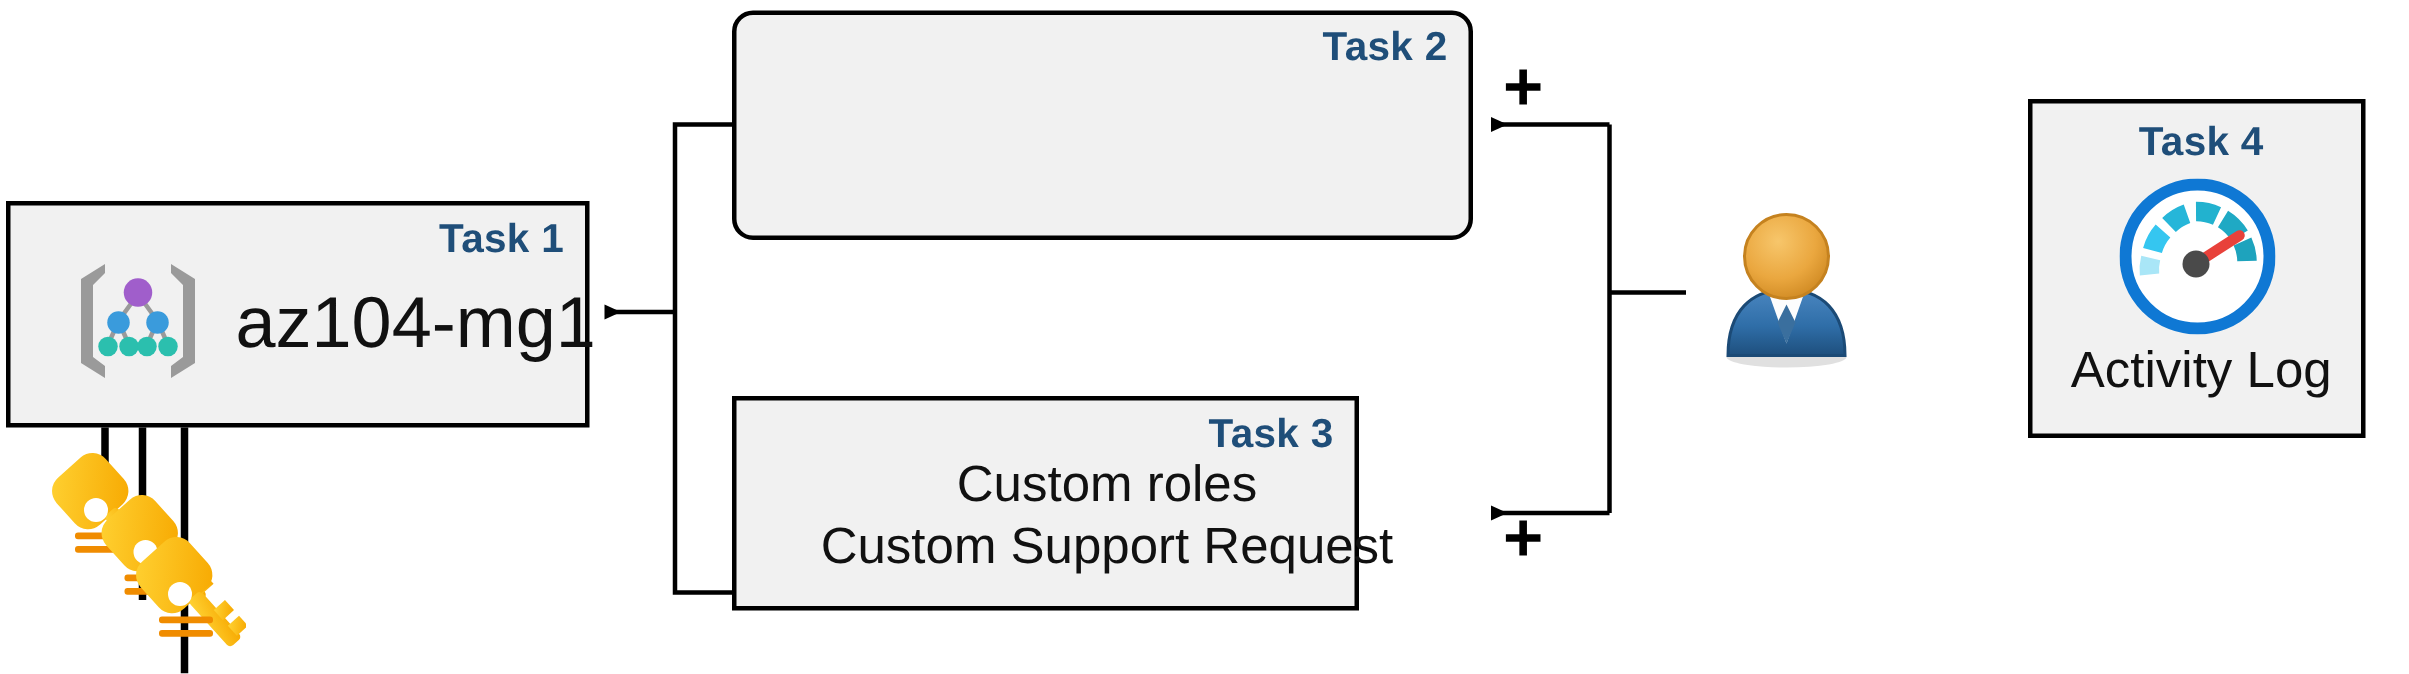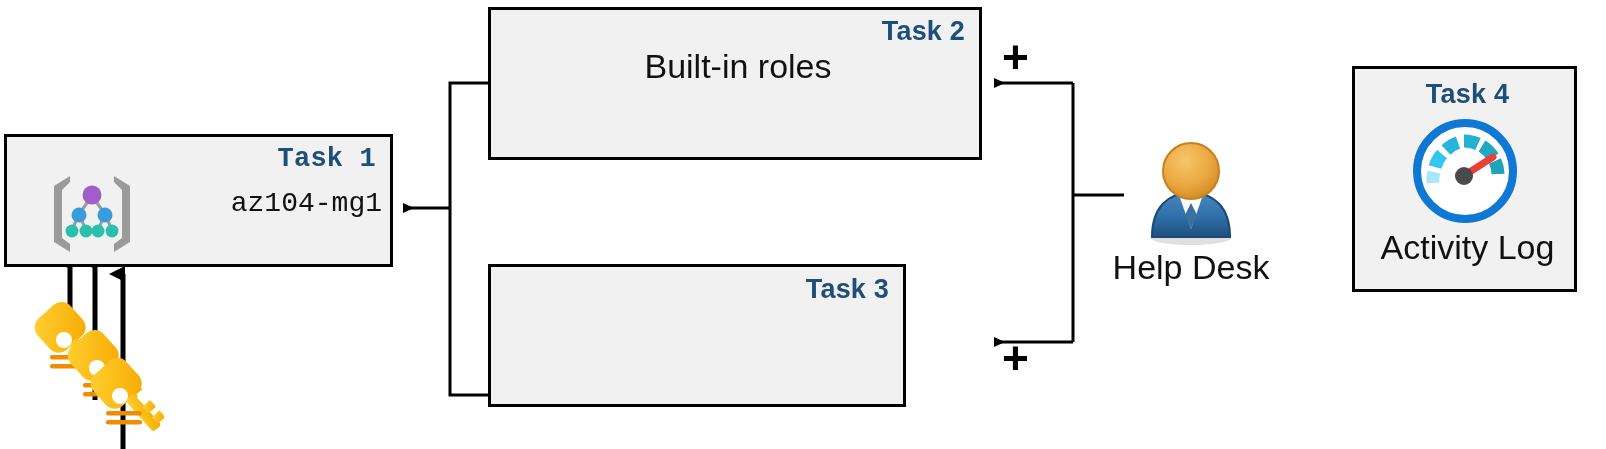--- a/index.html
+++ b/index.html
@@ -8,26 +8,26 @@
   .stage{position:absolute;left:0;top:0;width:1606px;height:449px;}
 
   
   .box{position:absolute;background:#f1f1f1;border:3px solid #000000;box-sizing:border-box;}
   .task-label{position:absolute;color:#1f4e79;font-weight:bold;font-size:27px;
               letter-spacing:.2px;line-height:1;}
   .box-text{position:absolute;color:#111111;font-size:34px;line-height:1.22;
             text-align:center;font-weight:400;white-space:nowrap;}
 
   
-  #task1{left:4px;top:134px;width:389px;height:133px;font-family:Liberation Mono, monospace;}
+  #task1{left:4px;top:134px;width:389px;height:151px;}
   #task1-label{right:14px;top:9px;}
-  #task1-text{left:150px;top:50px;width:225px;text-align:right;font-size:28px;}
-
-  
-  #task2{left:488px;top:7px;width:494px;height:153px;}
+  #task1-text{left:150px;top:50px;width:225px;text-align:center;font-size:48px;}
+
+  
+  #task2{left:488px;top:7px;width:494px;height:153px;border-radius:14px;}
   #task2-label{right:14px;top:8px;}
   #task2-text{left:0;top:36px;width:494px;}
 
   
   #task3{left:488px;top:264px;width:418px;height:143px;}
   #task3-label{right:14px;top:9px;}
   #task3-text{left:0;top:36px;width:494px;}
 
   
   #task4{left:1352px;top:66px;width:225px;height:226px;}
@@ -112,26 +112,29 @@
     <circle cx="57" cy="43" r="7.5" fill="#3a9bdc"></circle>
     <circle cx="24" cy="59" r="6.5" fill="#2bbfae"></circle>
     <circle cx="38" cy="59" r="6.5" fill="#2bbfae"></circle>
     <circle cx="50" cy="59" r="6.5" fill="#2bbfae"></circle>
     <circle cx="64" cy="59" r="6.5" fill="#2bbfae"></circle>
   </svg>
 
   <div class="box" id="task2">
     <span class="task-label" id="task2-label">Task 2</span>
     <div class="box-text" id="task2-text">
-      <div>Built-in roles</div>
     </div>
   </div>
 
   <div class="box" id="task3">
     <span class="task-label" id="task3-label">Task 3</span>
+    <div class="box-text" id="task3-text">
+      <div>Custom roles</div>
+      <div>Custom Support Request</div>
+    </div>
   </div>
 
   <span class="plus" id="plus-top">+</span>
   <span class="plus" id="plus-bottom">+</span>
 
   <div id="helpdesk">
     <svg id="person-icon" viewBox="0 0 110 110" xmlns="http://www.w3.org/2000/svg">
       <defs>
         <radialGradient id="hgrad" cx="40%" cy="32%" r="72%">
           <stop offset="0%" stop-color="#f7c66b"></stop>
@@ -144,21 +147,20 @@
           <stop offset="100%" stop-color="#1e4f7d"></stop>
         </linearGradient>
       </defs>
       <ellipse cx="55" cy="101" rx="40" ry="7" fill="#000" opacity="0.12"></ellipse>
       <path d="M16,100 C16,70 32,56 55,56 C78,56 94,70 94,100 Z" fill="url(#bgrad)" stroke="#1b4a76" stroke-width="2"></path>
       <path d="M43,58 L55,92 L67,58 L60,52 L50,52 Z" fill="#fdfdfd"></path>
       <path d="M55,66 L49,78 L55,92 L61,78 Z" fill="#3a6f9e"></path>
       <circle cx="55" cy="34" r="28" fill="url(#hgrad)" stroke="#c5821f" stroke-width="2"></circle>
     </svg>
     <div id="helpdesk-text">
-      <div>Help Desk</div>
     </div>
   </div>
 
   <div class="box" id="task4">
     <span class="task-label" id="task4-label">Task 4</span>
 
     <svg id="gauge-icon" viewBox="0 0 104 104" xmlns="http://www.w3.org/2000/svg">
       <circle cx="52" cy="52" r="48" fill="#ffffff" stroke="#0f78d4" stroke-width="8"></circle>
       <g stroke-width="13" fill="none" stroke-linecap="butt">
         <path d="M20,64 A33,33 0 0,1 20.8,53" stroke="#a9e6f7"></path>

